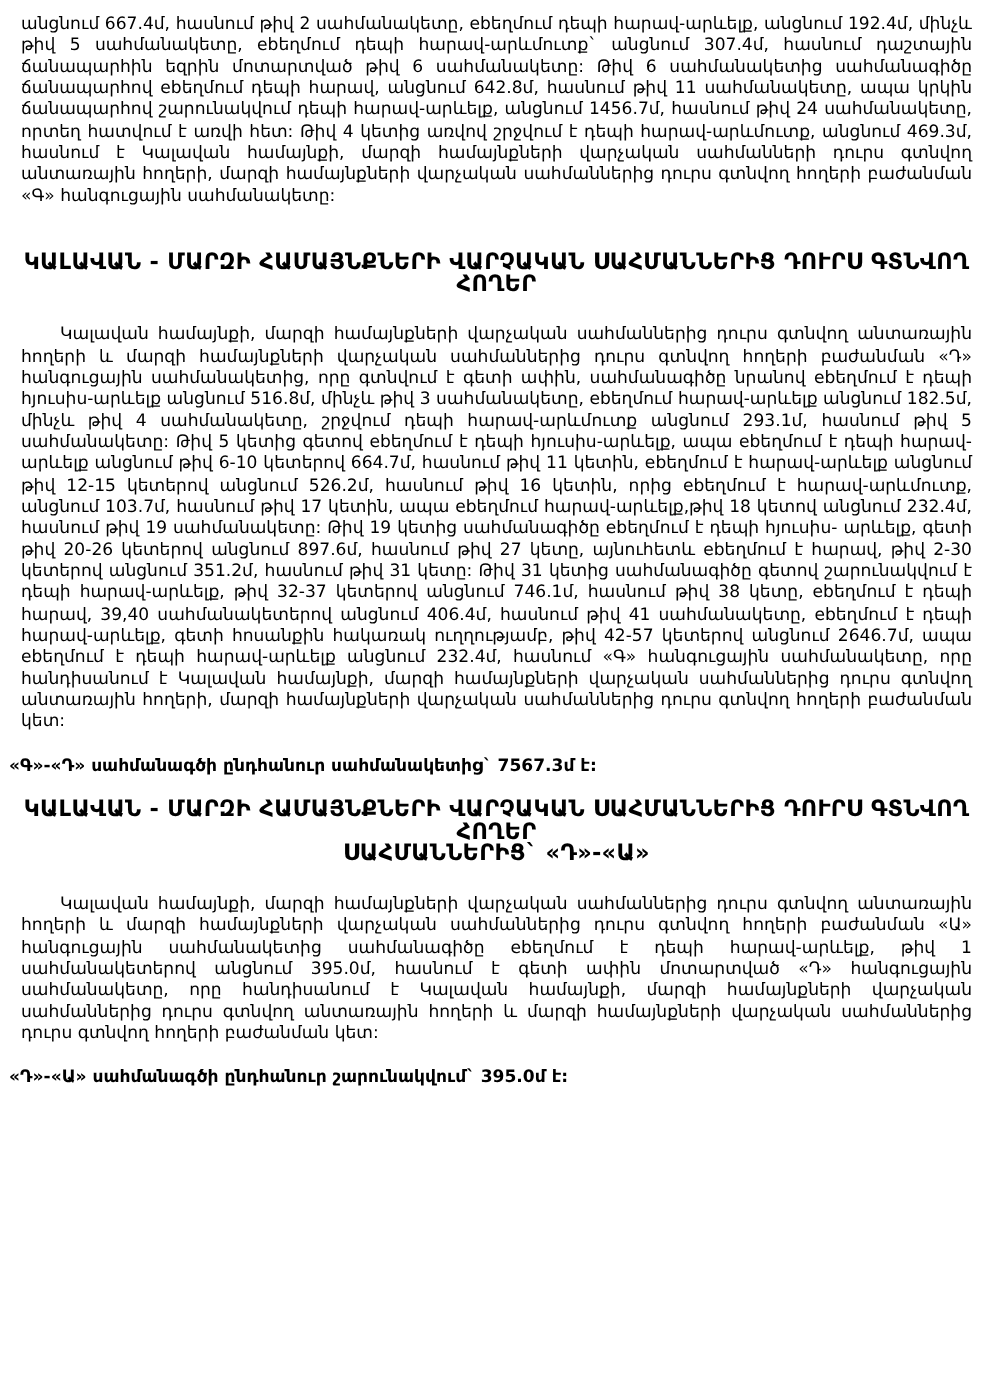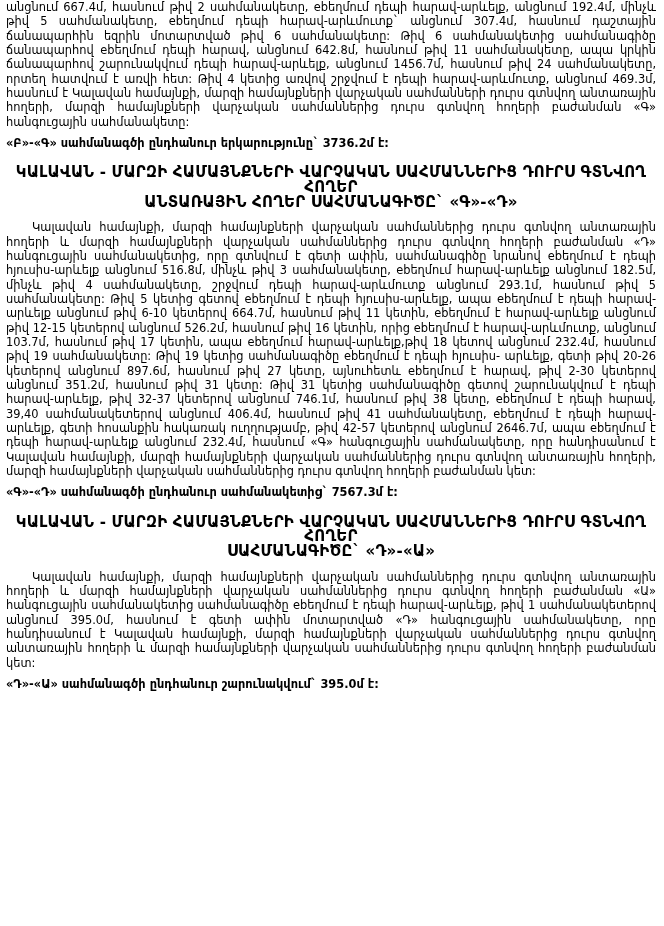--- a/index.html
+++ b/index.html
@@ -19,21 +19,21 @@
     height: 926px;
     position: relative;
     padding: 0;
     box-sizing: border-box;
   }
   .block {
     padding: 0 8px 0 6px;
     box-sizing: border-box;
   }
   p.para {
-    margin: 0;
+    margin: 8px;
     font-size: 11.4px;
     line-height: 14.35px;
     text-align: justify;
     text-justify: inter-word;
     word-spacing: 0px;
   }
   p.para.indent {
     text-indent: 26px;
   }
   .spacer-sm { height: 7px; }
@@ -56,43 +56,41 @@
   }
 </style>
 </head>
 <body>
 
 <div class="page">
 
   <div class="block">
     <p class="para">անցնում 667.4մ, հասնում թիվ 2 սահմանակետը, ebեղմում դեպի հարավ-արևելք, անցնում 192.4մ, մինչև թիվ 5 սահմանակետը, ebեղմում դեպի հարավ-արևմուտք` անցնում 307.4մ, հասնում դաշտային ճանապարհին եզրին մոտարտված թիվ 6 սահմանակետը: Թիվ 6 սահմանակետից սահմանագիծը ճանապարհով ebեղմում դեպի հարավ, անցնում 642.8մ, հասնում թիվ 11 սահմանակետը, ապա կրկին ճանապարհով շարունակվում դեպի հարավ-արևելք, անցնում 1456.7մ, հասնում թիվ 24 սահմանակետը, որտեղ հատվում է առվի հետ: Թիվ 4 կետից առվով շրջվում է դեպի հարավ-արևմուտք, անցնում 469.3մ, հասնում է Կալավան համայնքի, մարզի համայնքների վարչական սահմանների դուրս գտնվող անտառային հողերի, մարզի համայնքների վարչական սահմաններից դուրս գտնվող հողերի բաժանման «Գ» հանգուցային սահմանակետը:</p>
     <div class="spacer-sm"></div>
-    <p class="result">«Բ»-«Գ» սահմանագծի ընդհանուր երկարությունը` 3736.2մ է:</p>
   </div>
 
   <div class="spacer-lg"></div>
 
   <div class="block">
     <div class="heading">ԿԱԼԱՎԱՆ - ՄԱՐԶԻ ՀԱՄԱՅՆՔՆԵՐԻ ՎԱՐՉԱԿԱՆ ՍԱՀՄԱՆՆԵՐԻՑ ԴՈՒՐՍ ԳՏՆՎՈՂ ՀՈՂԵՐ</div>
-    <div class="heading line2">ԱՆՏԱՌԱՅԻՆ ՀՈՂԵՐ ՍԱՀՄԱՆԱԳԻԾԸ` «Գ»-«Դ»</div>
   </div>
 
   <div class="spacer-md"></div>
 
   <div class="block">
     <p class="para indent">Կալավան համայնքի, մարզի համայնքների վարչական սահմաններից դուրս գտնվող անտառային հողերի և մարզի համայնքների վարչական սահմաններից դուրս գտնվող հողերի բաժանման «Դ» հանգուցային սահմանակետից, որը գտնվում է գետի ափին, սահմանագիծը նրանով ebեղմում է դեպի հյուսիս-արևելք անցնում 516.8մ, մինչև թիվ 3 սահմանակետը, ebեղմում հարավ-արևելք անցնում 182.5մ, մինչև թիվ 4 սահմանակետը, շրջվում դեպի հարավ-արևմուտք անցնում 293.1մ, հասնում թիվ 5 սահմանակետը: Թիվ 5 կետից գետով ebեղմում է դեպի հյուսիս-արևելք, ապա ebեղմում է դեպի հարավ-արևելք անցնում թիվ 6-10 կետերով 664.7մ, հասնում թիվ 11 կետին, ebեղմում է հարավ-արևելք անցնում թիվ 12-15 կետերով անցնում 526.2մ, հասնում թիվ 16 կետին, որից ebեղմում է հարավ-արևմուտք, անցնում 103.7մ, հասնում թիվ 17 կետին, ապա ebեղմում հարավ-արևելք,թիվ 18 կետով անցնում 232.4մ, հասնում թիվ 19 սահմանակետը: Թիվ 19 կետից սահմանագիծը ebեղմում է դեպի հյուսիս- արևելք, գետի թիվ 20-26 կետերով անցնում 897.6մ, հասնում թիվ 27 կետը, այնուհետև ebեղմում է հարավ, թիվ 2-30 կետերով անցնում 351.2մ, հասնում թիվ 31 կետը: Թիվ 31 կետից սահմանագիծը գետով շարունակվում է դեպի հարավ-արևելք, թիվ 32-37 կետերով անցնում 746.1մ, հասնում թիվ 38 կետը, ebեղմում է դեպի հարավ, 39,40 սահմանակետերով անցնում 406.4մ, հասնում թիվ 41 սահմանակետը, ebեղմում է դեպի հարավ-արևելք, գետի հոսանքին հակառակ ուղղությամբ, թիվ 42-57 կետերով անցնում 2646.7մ, ապա ebեղմում է դեպի հարավ-արևելք անցնում 232.4մ, հասնում «Գ» հանգուցային սահմանակետը, որը հանդիսանում է Կալավան համայնքի, մարզի համայնքների վարչական սահմաններից դուրս գտնվող անտառային հողերի, մարզի համայնքների վարչական սահմաններից դուրս գտնվող հողերի բաժանման կետ:</p>
     <div class="spacer-sm"></div>
     <p class="result">«Գ»-«Դ» սահմանագծի ընդհանուր սահմանակետից` 7567.3մ է:</p>
   </div>
 
   <div class="spacer-lg"></div>
 
   <div class="block">
     <div class="heading">ԿԱԼԱՎԱՆ - ՄԱՐԶԻ ՀԱՄԱՅՆՔՆԵՐԻ ՎԱՐՉԱԿԱՆ ՍԱՀՄԱՆՆԵՐԻՑ ԴՈՒՐՍ ԳՏՆՎՈՂ ՀՈՂԵՐ</div>
-    <div class="heading line2">ՍԱՀՄԱՆԱԳԻԾԸ` «Դ»-«Ա»</div>
+    <div class="heading line2">ՍԱՀՄԱՆՆԵՐԻՑ` «Դ»-«Ա»</div>
   </div>
 
   <div class="spacer-md"></div>
 
   <div class="block">
     <p class="para indent">Կալավան համայնքի, մարզի համայնքների վարչական սահմաններից դուրս գտնվող անտառային հողերի և մարզի համայնքների վարչական սահմաններից դուրս գտնվող հողերի բաժանման «Ա» հանգուցային սահմանակետից սահմանագիծը ebեղմում է դեպի հարավ-արևելք, թիվ 1 սահմանակետերով անցնում 395.0մ, հասնում է գետի ափին մոտարտված «Դ» հանգուցային սահմանակետը, որը հանդիսանում է Կալավան համայնքի, մարզի համայնքների վարչական սահմաններից դուրս գտնվող անտառային հողերի և մարզի համայնքների վարչական սահմաններից դուրս գտնվող հողերի բաժանման կետ:</p>
     <div class="spacer-sm"></div>
     <p class="result">«Դ»-«Ա» սահմանագծի ընդհանուր շարունակվում` 395.0մ է:</p>
   </div>
 

